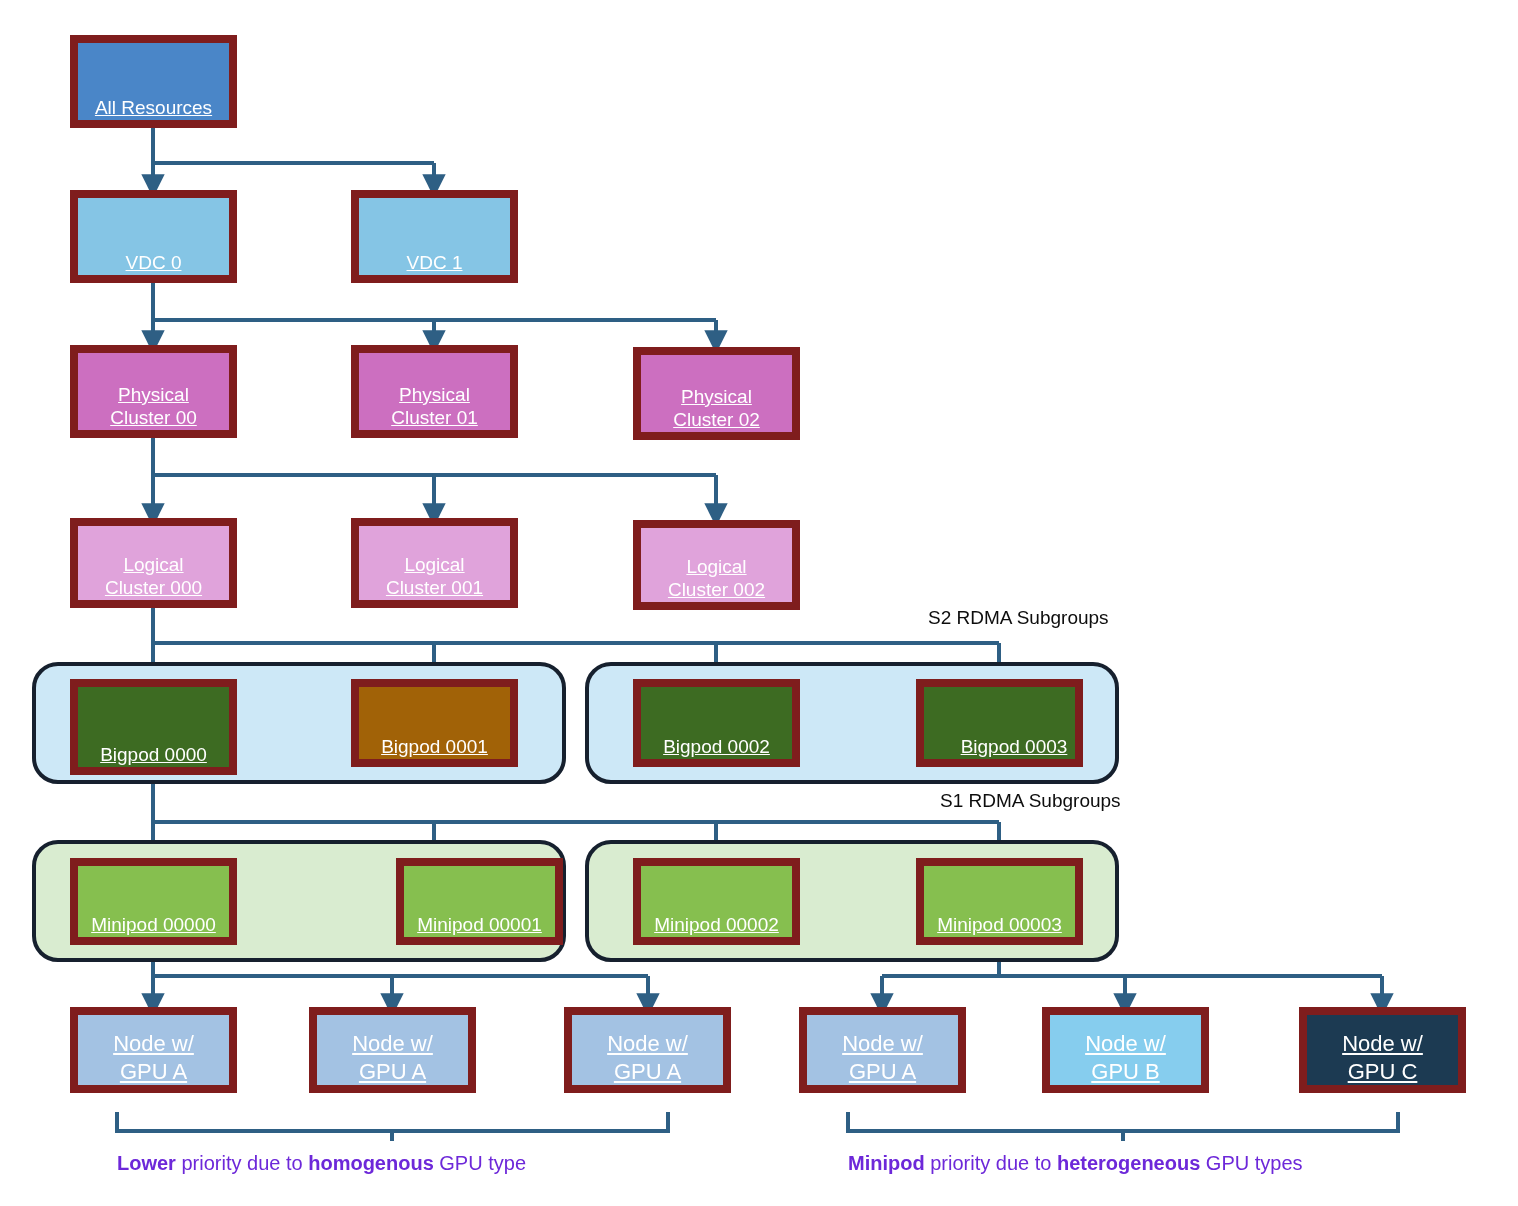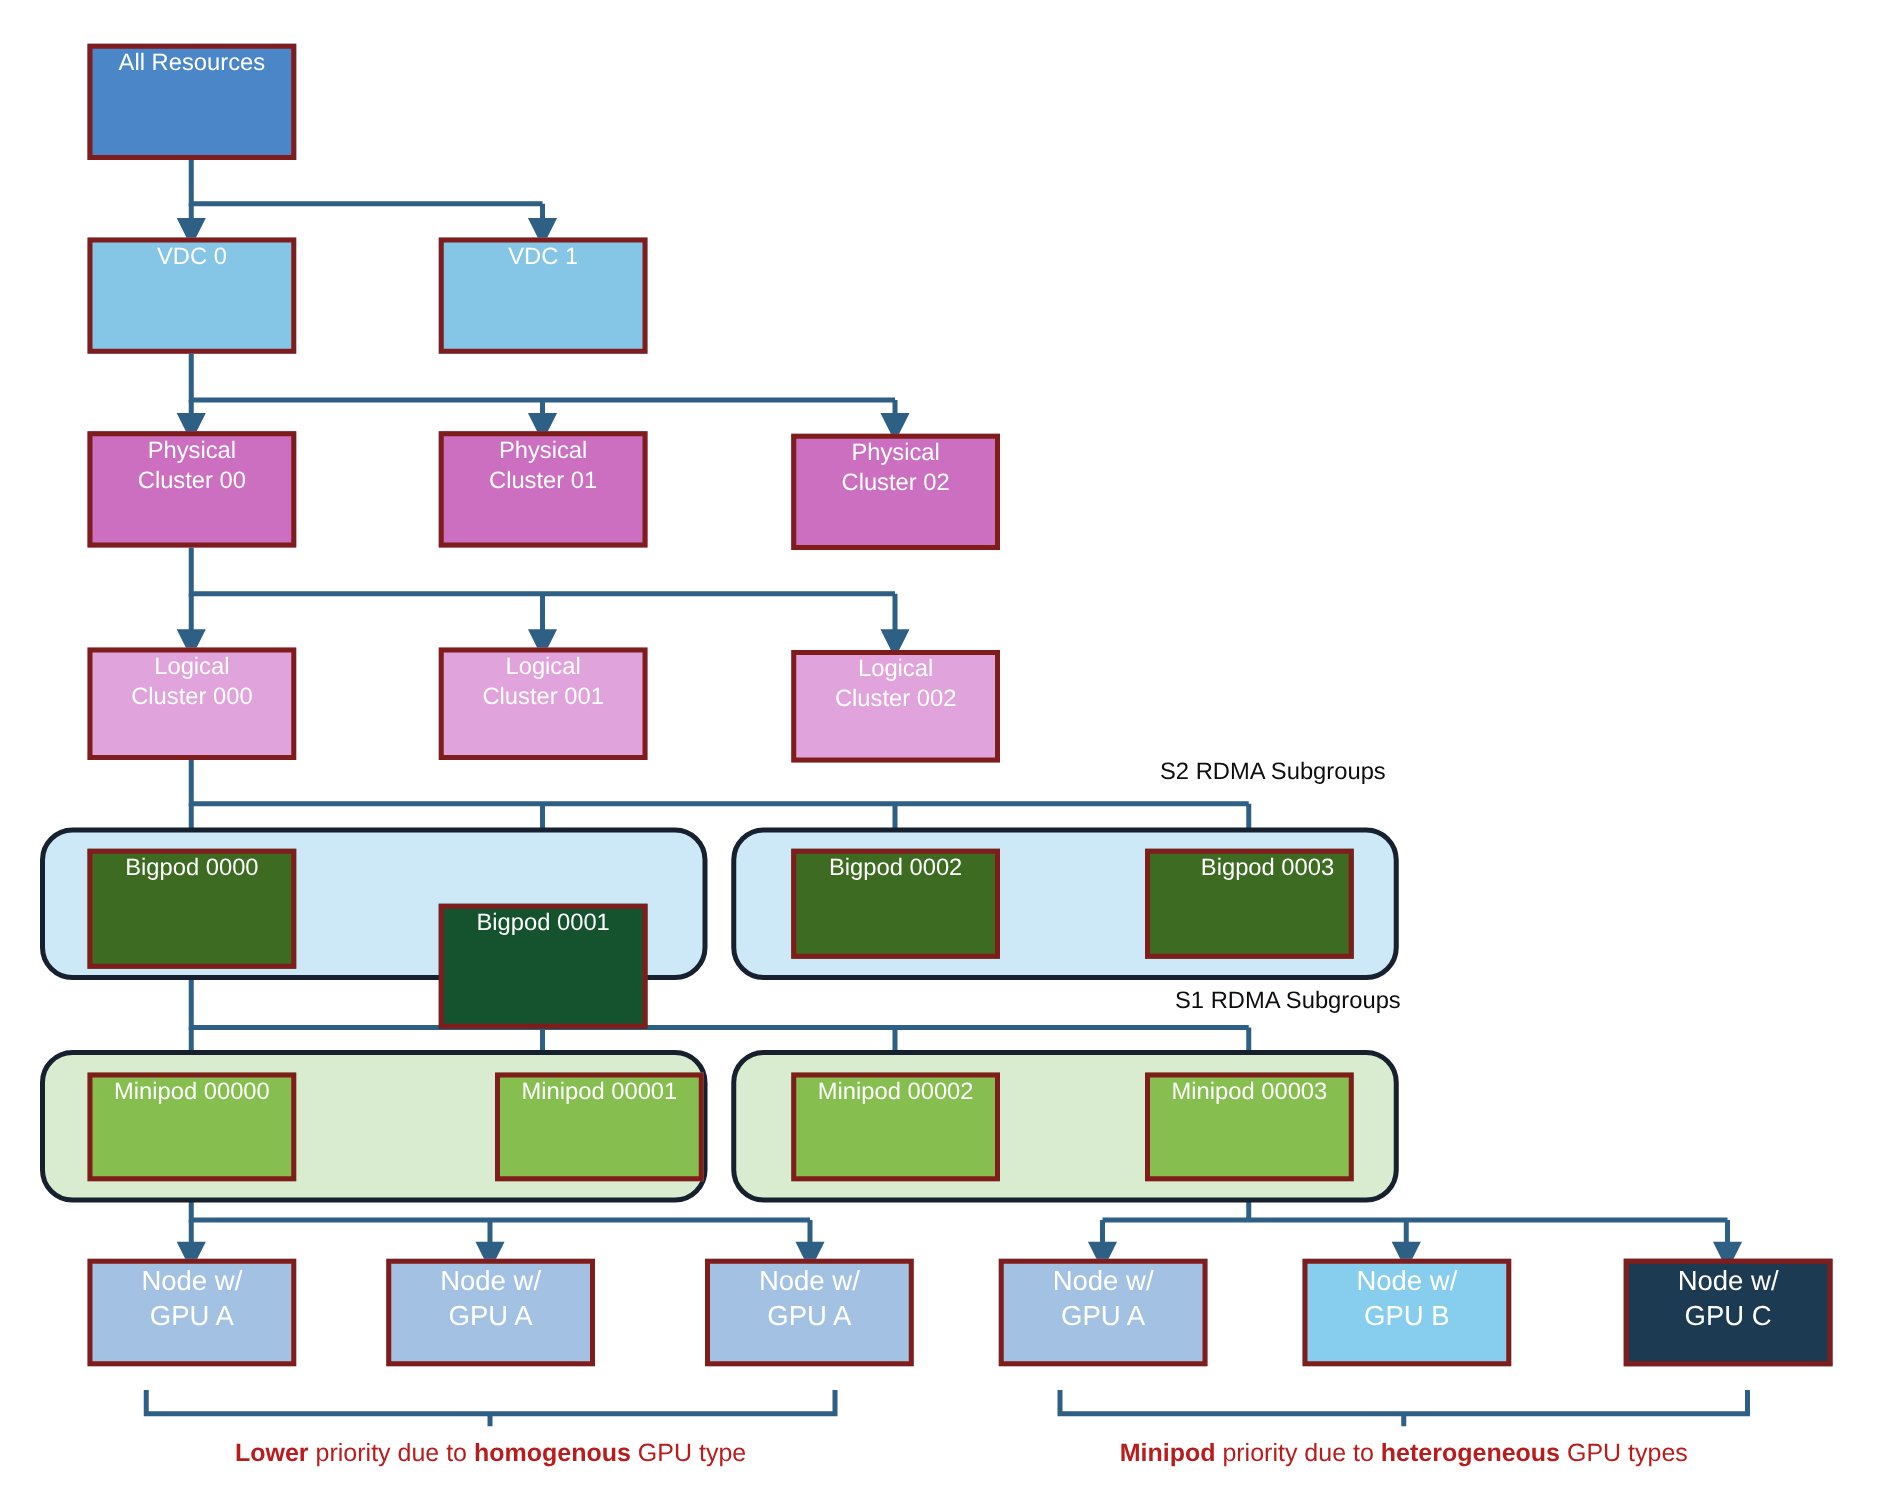--- a/index.html
+++ b/index.html
@@ -21,50 +21,51 @@
     position: absolute;
     left: 0;
     top: 0;
     width: 1518px;
     height: 1206px;
     pointer-events: none;
   }
   .node {
     position: absolute;
     box-sizing: border-box;
-    border: 4px solid #7f1d1d;
+    border: 8px solid #7f1d1d;
     display: flex;
-    align-items: flex-start;
+    align-items: flex-end;
     justify-content: center;
     text-align: center;
     color: #ffffff;
     line-height: 1.25;
     white-space: pre-line;
     z-index: 3;
+    text-decoration: underline;
   }
   .group-box {
     position: absolute;
     box-sizing: border-box;
     border: 4px solid #16202e;
     border-radius: 26px;
     z-index: 1;
   }
   .rdma-label {
     position: absolute;
     color: #0d0d0d;
     font-size: 19px;
     white-space: nowrap;
     z-index: 4;
   }
   .caption {
     position: absolute;
-    color: #b91c1c;
+    color: #6d28d9;
     font-size: 20px;
     white-space: nowrap;
-    text-align: center;
+    text-align: left;
     z-index: 4;
   }
   .caption b { font-weight: bold; }
   .f17 { font-size: 22px; }
   .f19 { font-size: 19px; }
 </style>
 </head>
 <body>
 
 <div id="stage">
@@ -158,21 +159,21 @@
   </div>
 
   <div class="rdma-label" style="left:928px; top:607px;">S2 RDMA Subgroups</div>
 
   <div class="group-box" style="left:32px; top:662px; width:534px; height:122px; background:#cde8f7;"></div>
   <div class="group-box" style="left:585px; top:662px; width:534px; height:122px; background:#cde8f7;"></div>
 
   <div class="node f19" style="left:70px; top:679px; width:167px; height:96px; background:#3d6b22;">
     <span>Bigpod 0000</span>
   </div>
-  <div class="node f19" style="left:351px; top:679px; width:167px; height:100px; background:#14532d;margin-top:44px;">
+  <div class="node f19" style="left:351px; top:679px; width:167px; height:88px; background:#a16207;">
     <span>Bigpod 0001</span>
   </div>
   <div class="node f19" style="left:633px; top:679px; width:167px; height:88px; background:#3d6b22;">
     <span>Bigpod 0002</span>
   </div>
   <div class="node f19" style="left:916px; top:679px; width:167px; height:88px; background:#3d6b22;padding-left:29px;">
     <span>Bigpod 0003</span>
   </div>
 
   <div class="rdma-label" style="left:940px; top:790px;">S1 RDMA Subgroups</div>

